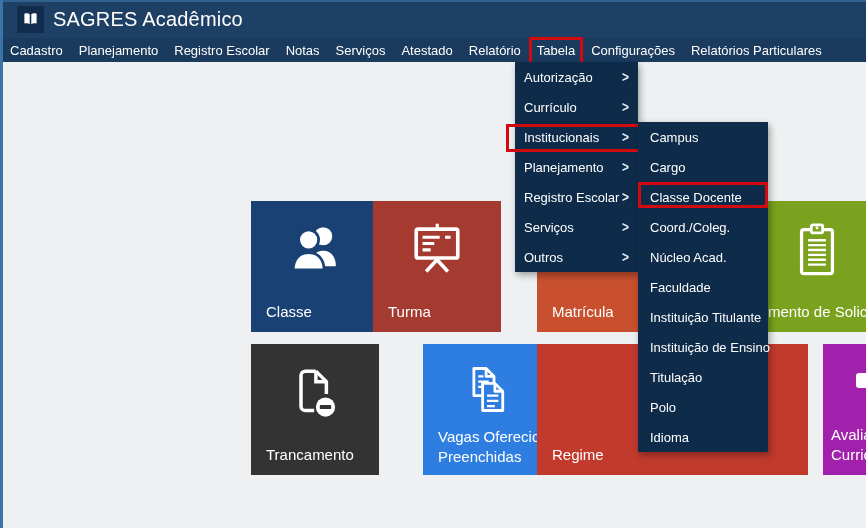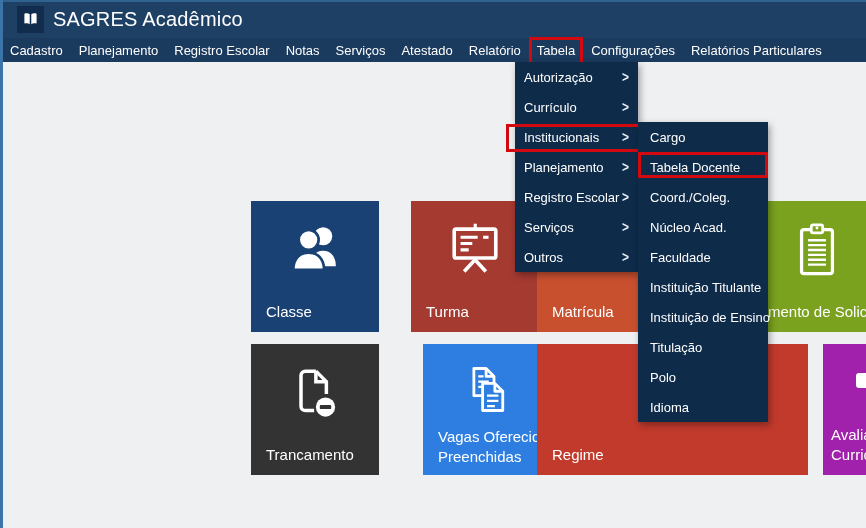--- a/index.html
+++ b/index.html
@@ -31,21 +31,21 @@
   .prow{position:relative; height:30px; display:flex; align-items:center; justify-content:space-between; padding:0 9px 0 9px; color:#fff; font-size:13px; white-space:nowrap;}
   .submenu .prow{padding-left:12px;}
   .chev{font-size:12px; font-weight:700; transform:scaleY(1.15); color:#e8eef5;}
   .box-inst{top:2px; bottom:0px; left:-9px; right:-4px;}
   .box-cdoc{top:0; bottom:4px; left:0px; right:0px;}
 
   
   .tile{position:absolute; width:128px; height:131px; z-index:1; cursor:pointer;padding-left:48px;}
   .t-r1{top:201px;} .t-r2{top:344px;}
   .t-classe{left:251px; background:#1a4174;}
-  .t-turma{left:411px; background:#a53a31;}
+  .t-turma{left:373px; background:#a53a31;}
   .t-matricula{left:537px; background:#c8502f;}
   .t-acomp{left:680px; width:274px; background:#7aa21f;}
   .t-tranc{left:251px; background:#333333;}
   .t-vagas{left:394px; background:#2d7ee0;margin-left:29px;}
   .t-alunos{left:537px; width:271px; background:#c23a2c;}
   .t-aval{left:823px; background:#a120ac;}
   .ticon{position:absolute; top:20px; left:50%; transform:translateX(-50%);}
   .tlabel{position:absolute; left:15px; bottom:12px; color:#fff; font-size:15px; white-space:nowrap;}
   .tlabel.two{bottom:8px; line-height:20px;}
   .t-acomp .tlabel{left:88px;}
@@ -193,25 +193,28 @@
       <span class="chev">&gt;</span>
     </div>
     <div class="prow">
       <span>Outros</span>
       <span class="chev">&gt;</span>
     </div>
   </div>
 
   <div class="popup submenu">
     <div class="prow">
+      <span>Campus</span>
+    </div>
+    <div class="prow">
       <span>Cargo</span>
     </div>
     <div class="prow">
       <span class="red-box box-cdoc"></span>
-      <span>Tabela Docente</span>
+      <span>Classe Docente</span>
     </div>
     <div class="prow">
       <span>Coord./Coleg.</span>
     </div>
     <div class="prow">
       <span>Núcleo Acad.</span>
     </div>
     <div class="prow">
       <span>Faculdade</span>
     </div>

